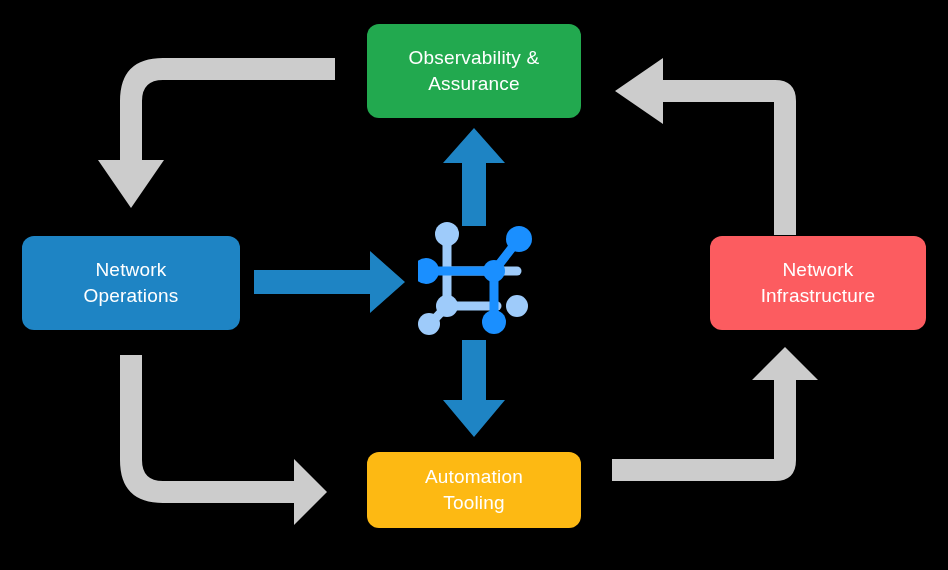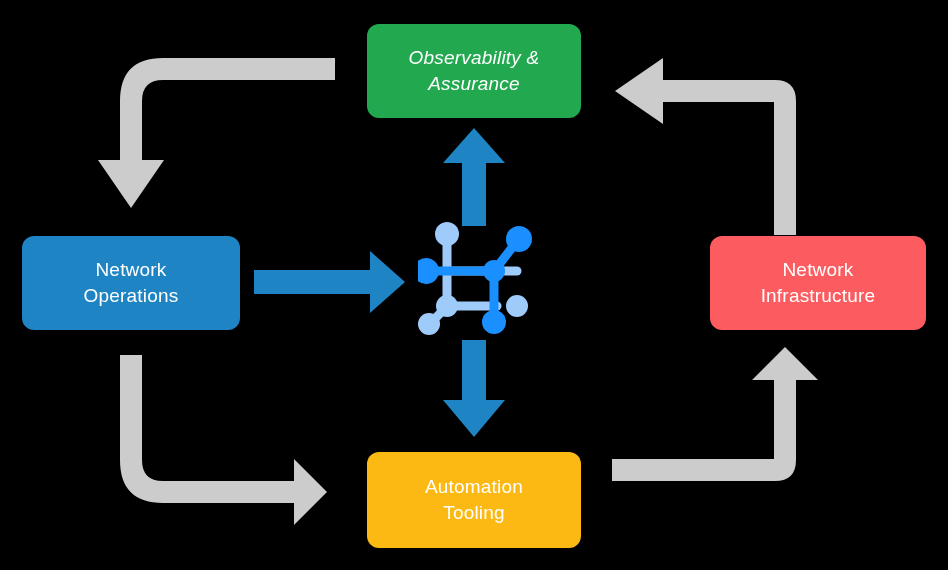--- a/index.html
+++ b/index.html
@@ -30,32 +30,31 @@
     line-height: 1.35;
     font-weight: 400;
     letter-spacing: 0.2px;
     box-sizing: border-box;
     padding: 6px 10px;
     white-space: pre-line;
   }
   #box-observability {
     left: 367px;  top: 24px;   width: 214px; height: 94px;
     background: #22a94f;
-    font-style: italic;
   }
   #box-operations {
     left: 22px;   top: 236px;  width: 218px; height: 94px;
     background: #1e84c4;
   }
   #box-infrastructure {
     left: 710px;  top: 236px;  width: 216px; height: 94px;
     background: #fc5c60;
   }
   #box-automation {
-    left: 367px;  top: 452px;  width: 214px; height: 96px;
+    left: 367px;  top: 452px;  width: 214px; height: 76px;
     background: #fdb913;
   }
   .svg-layer {
     position: absolute;
     left: 0; top: 0;
     width: 948px;
     height: 570px;
   }
   .hub-icon {
     position: absolute;

